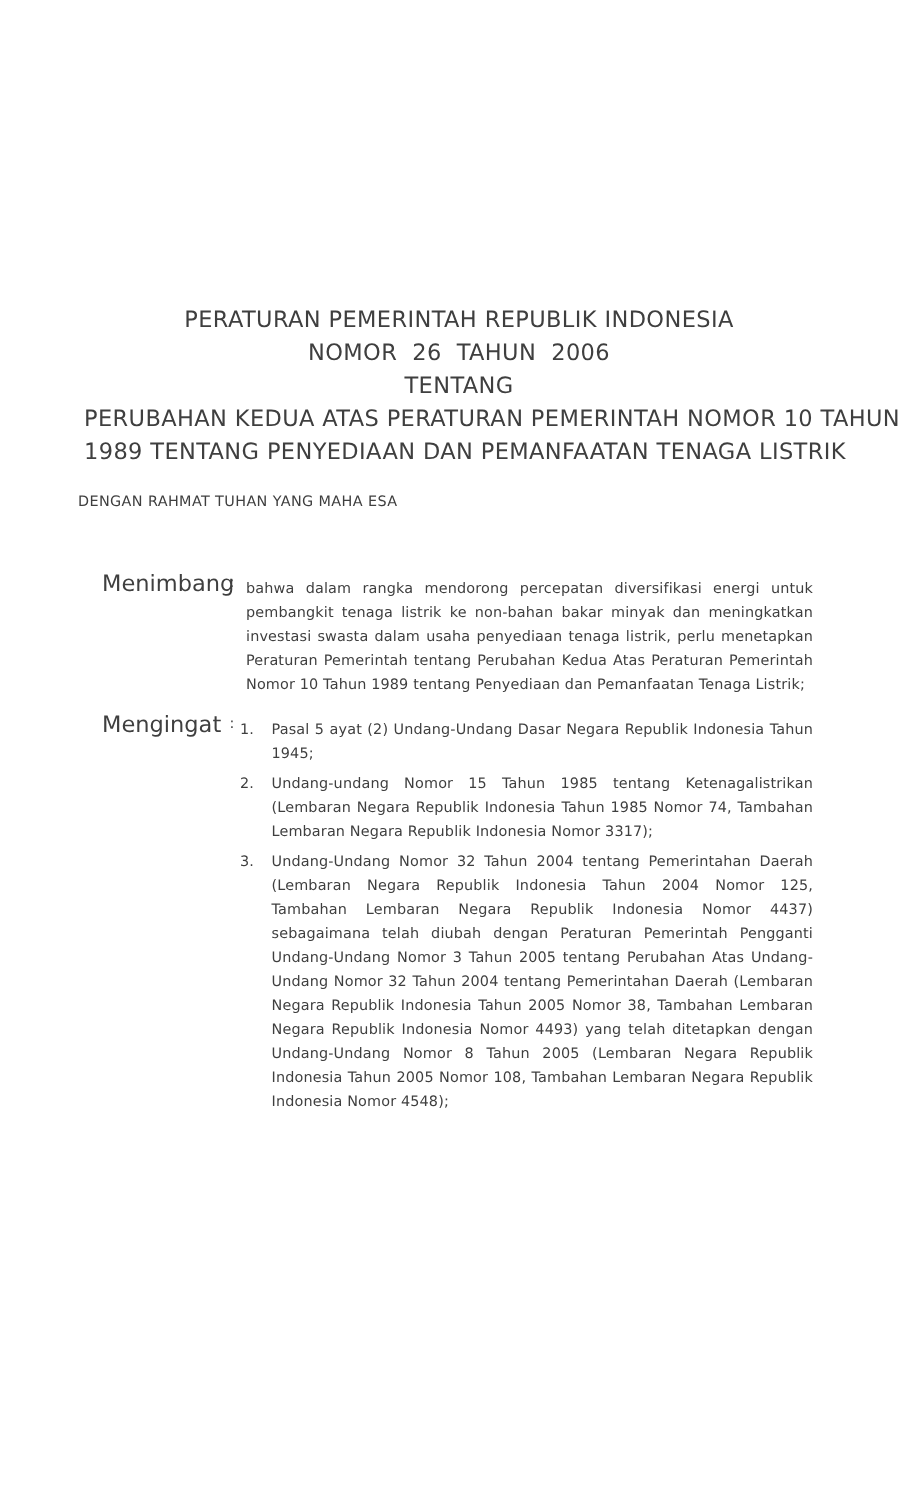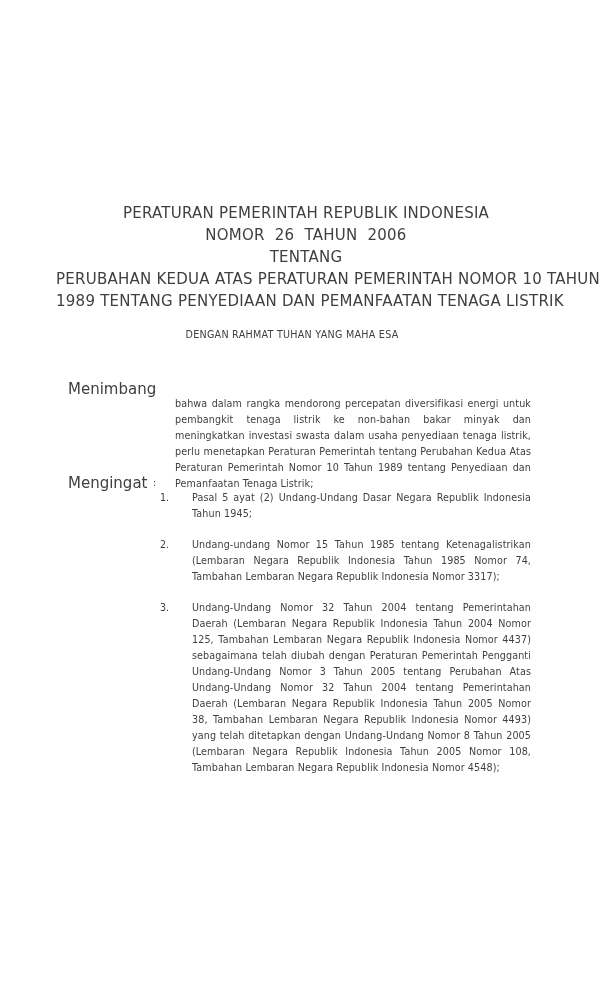--- a/index.html
+++ b/index.html
@@ -36,23 +36,23 @@
   .title-line {
     font-size: 15px;
     line-height: 22px;
     letter-spacing: 0.25px;
     white-space: pre;
   }
 
   
   .preamble {
     position: absolute;
-    left: 42px;
+    left: 52px;
     width: 500px;
-    text-align: center;
+    text-align: left;
   }
   .preamble.l1 { top: 327px; }
   .preamble.l2 { top: 356px; }
   .preamble-line {
     font-size: 9.6px;
     line-height: 16px;
     letter-spacing: 0.25px;
     white-space: pre;
   }
 
@@ -85,21 +85,21 @@
     margin-left: 92px;
     width: 386px;
   }
 
   .para {
     font-size: 9.6px;
     line-height: 16px;
     text-align: justify;
     text-justify: inter-word;
     letter-spacing: 0.1px;
-    margin: 15px;
+    margin: 4px;
   }
   .para.last-natural {
     text-align-last: left;
   }
 
   
   .num-list {
     list-style: none;
     margin: 0;
     padding: 0;

